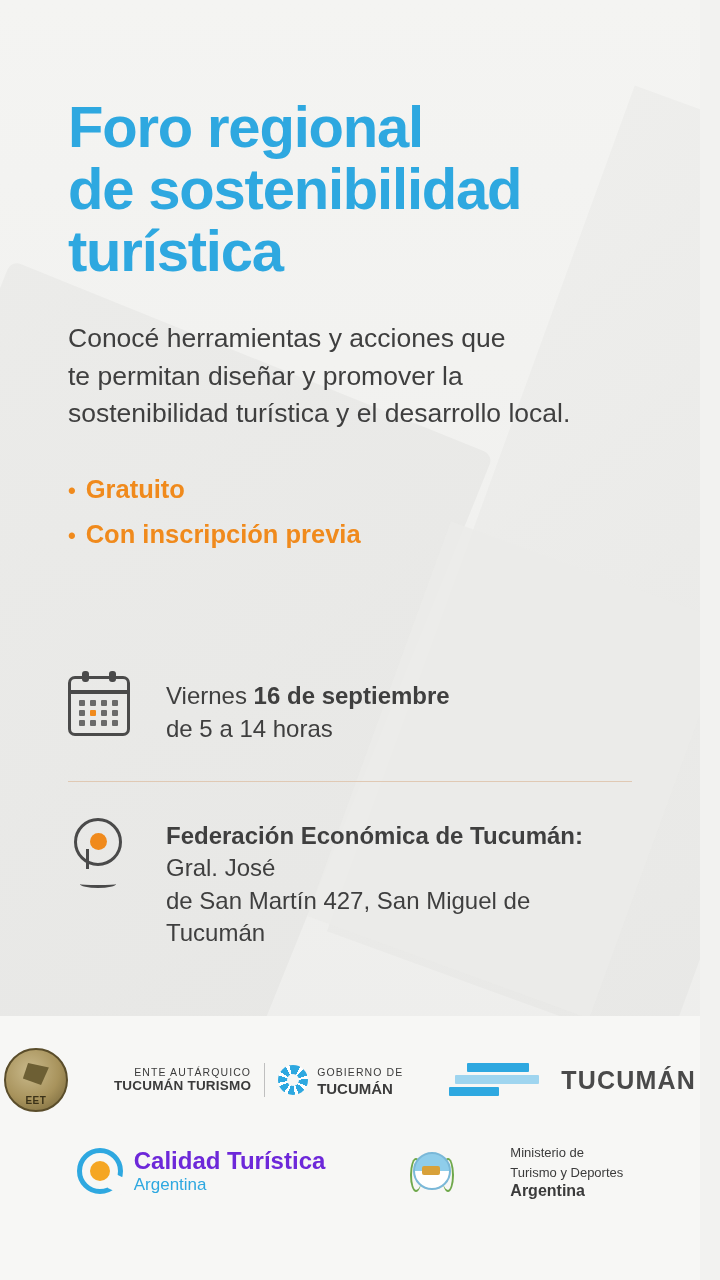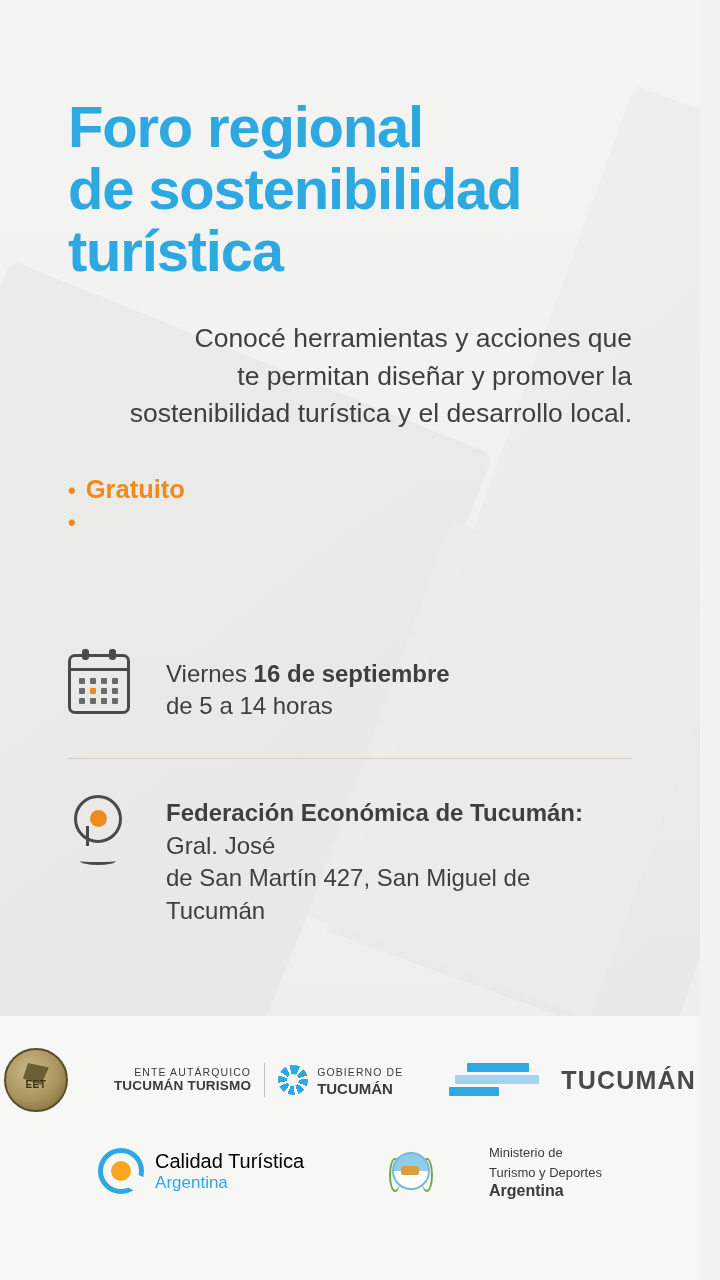--- a/index.html
+++ b/index.html
@@ -60,21 +60,20 @@
     line-height: 1.07;
     font-weight: 700;
     letter-spacing: -1.2px;
   }
   .subtitle {
     margin-top: 38px;
     color: #3f3f3f;
     font-size: 26.5px;
     line-height: 1.42;
     font-weight: 400;
-    text-align: right;
   }
   .bullets {
     margin-top: 34px;
   }
   .bullet {
     color: #f08a1c;
     font-size: 25.5px;
     font-weight: 700;
     line-height: 1.75;
     display: flex;
@@ -214,21 +213,21 @@
   .crest .mark {
     position: absolute;
     left: 50%; top: 40%;
     transform: translate(-50%,-50%);
     width: 26px; height: 22px;
     background: #6d5f34;
     clip-path: polygon(20% 0%, 100% 20%, 70% 100%, 0% 70%);
   }
   .crest .cap {
     position: absolute;
-    bottom: 20px; left: 0; right: 0;
+    bottom: 4px; left: 0; right: 0;
     text-align: center;
     font-size: 10px;
     font-weight: 700;
     color: #3b3218;
     letter-spacing: .5px;
   }
   
   .ente {
     text-align: right;
     line-height: 1.15;
@@ -296,21 +295,21 @@
     left: 8px; top: 8px;
   }
   .swirl .cut {
     position: absolute;
     width: 16px; height: 16px;
     background: #f7f7f5;
     right: -8px; bottom: -3px;
     transform: rotate(25deg);
   }
   .cta-txt { line-height: 1.2; }
-  .cta-txt .a { font-size: 20px; font-weight: 400; color: #000000; }
+  .cta-txt .a { font-size: 24px; font-weight: 700; color: #6d28d9; }
   .cta-txt .b { font-size: 17px; color: #2ea8e0; }
   
   .min-logo { display: flex; align-items: center; gap: 11px; }
   .arg-shield {
     width: 42px; height: 50px;
     position: relative;
   }
   .arg-shield .ov {
     position: absolute;
     inset: 6px 2px 6px 2px;
@@ -362,20 +361,21 @@
       <span>sostenibilidad turística y el desarrollo local.</span>
     </div>
 
     <div class="bullets">
       <div class="bullet">
         <span class="dot">•</span>
         <span>Gratuito</span>
       </div>
       <div class="bullet">
         <span class="dot">•</span>
+        <span>Con inscripción previa</span>
       </div>
     </div>
 
     <div class="info-block">
 
       <div class="info-row">
         <div class="cal">
           <span class="tab l"></span>
             <span class="tab r"></span>
           <span class="grid">

